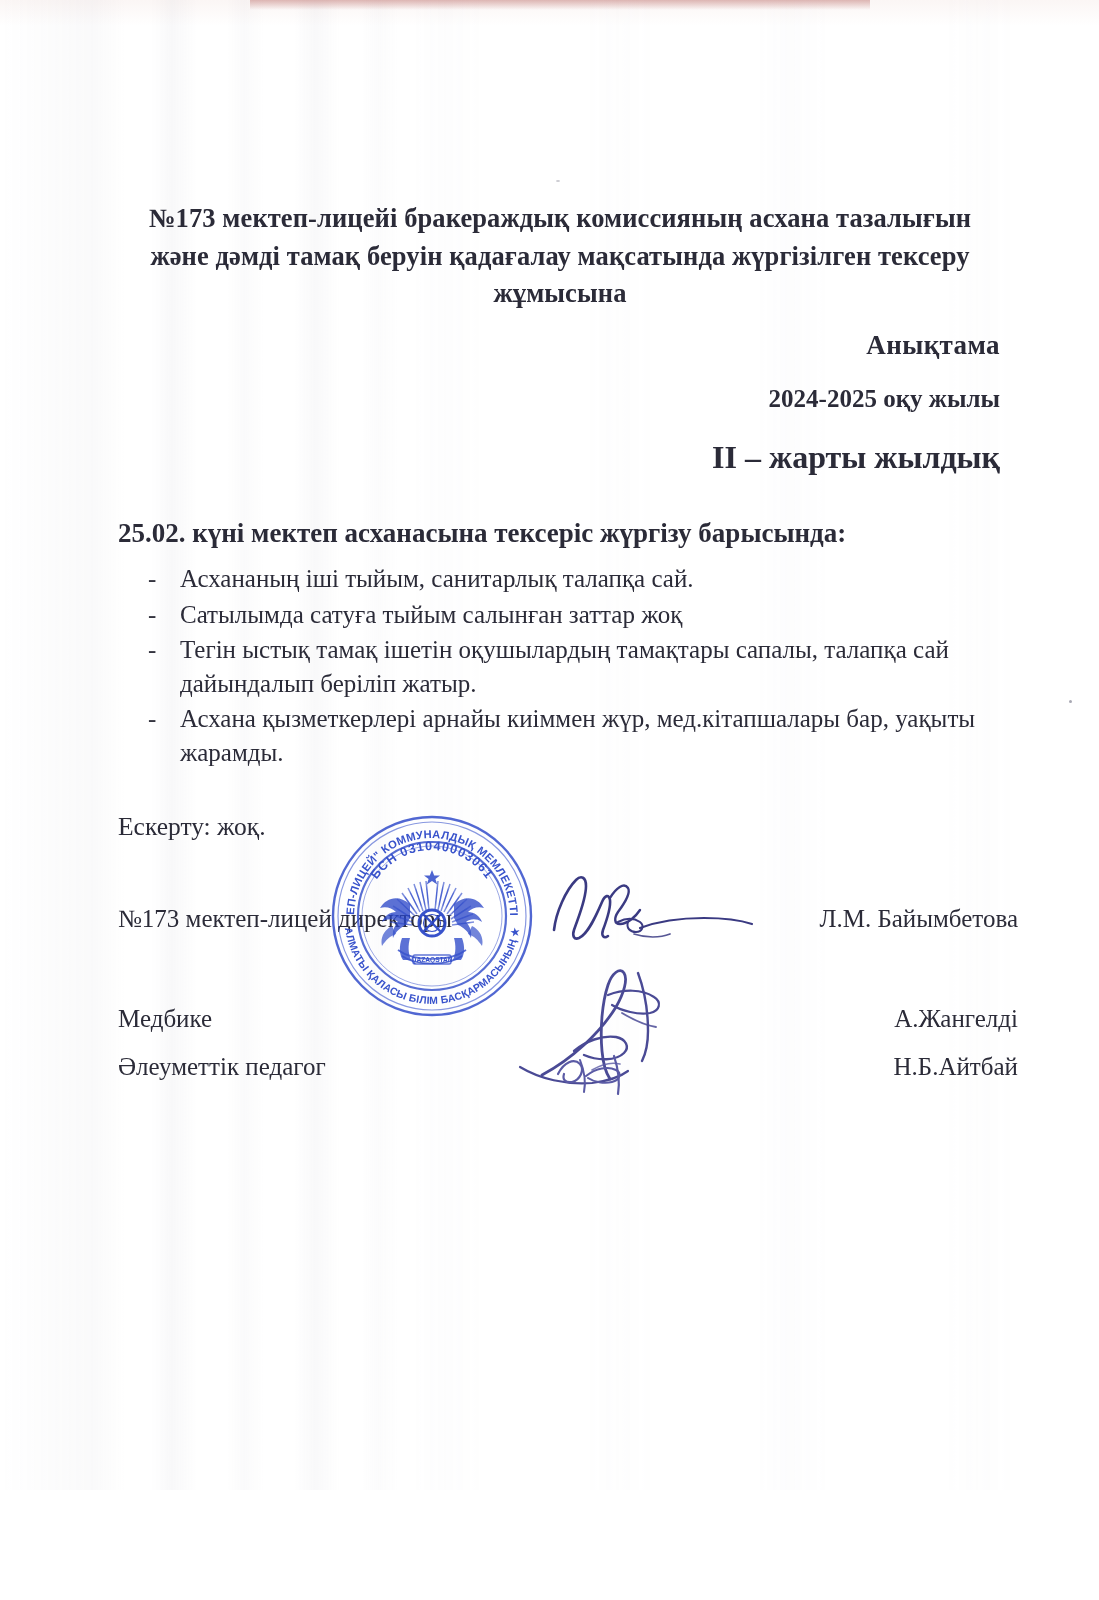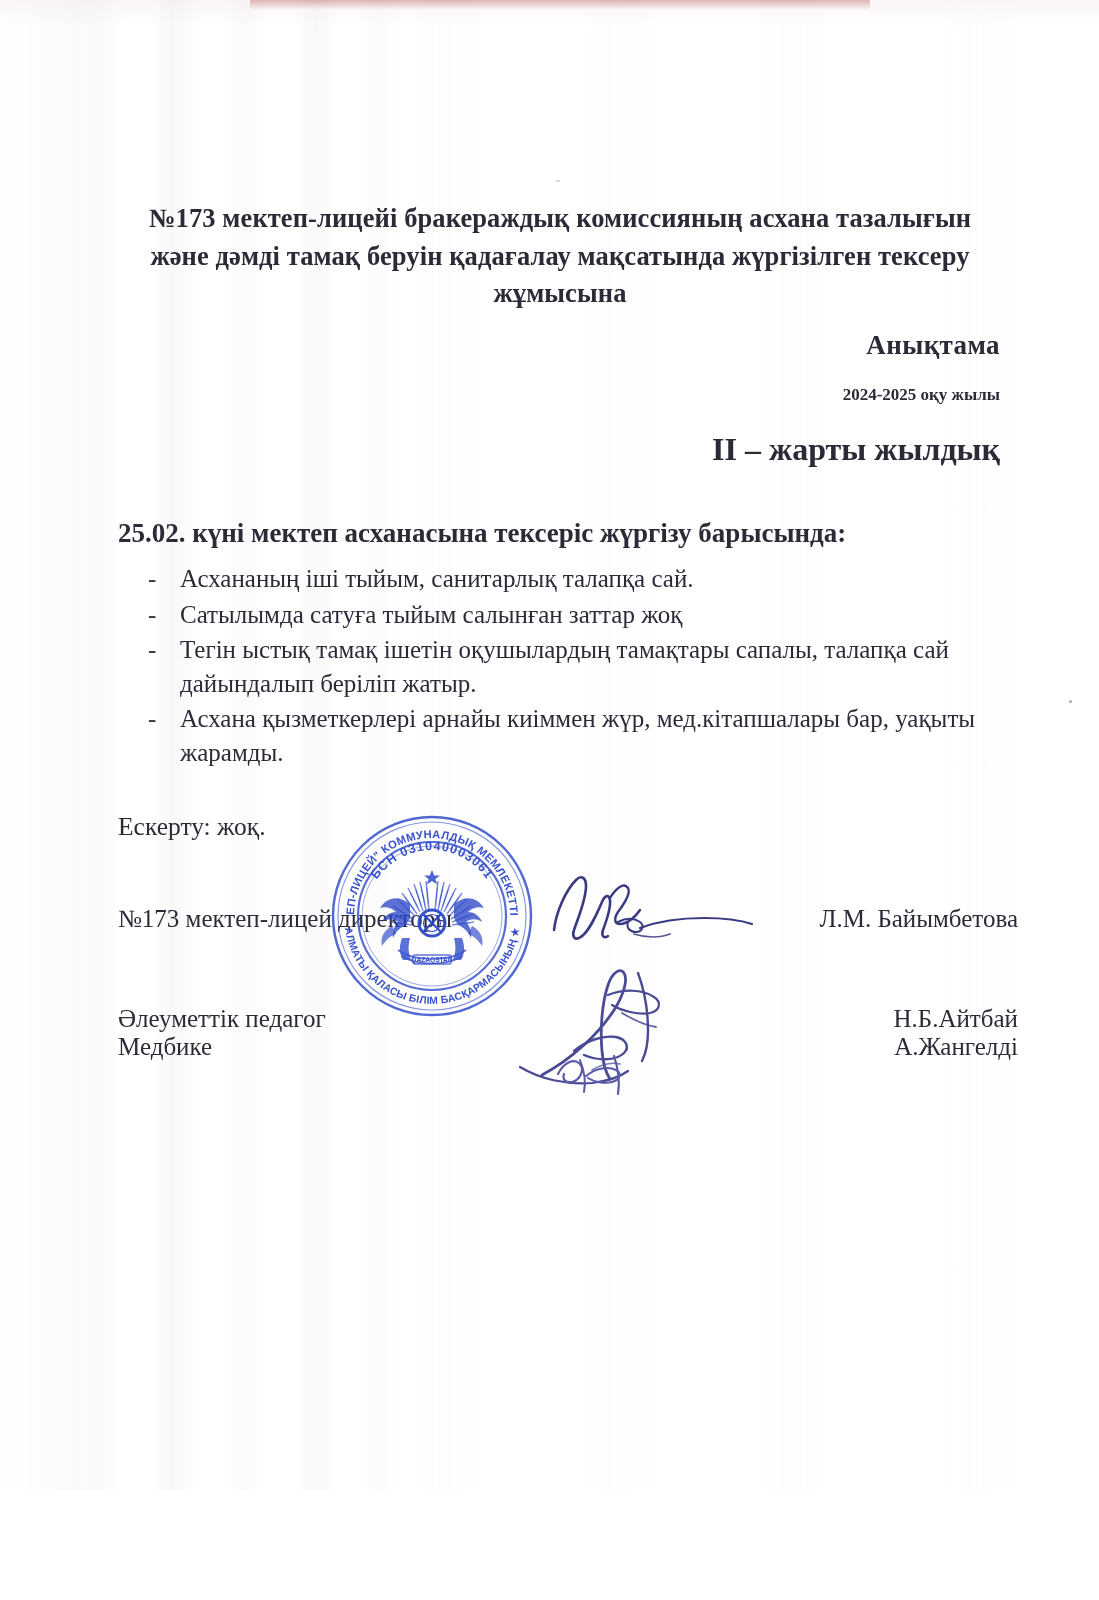--- a/index.html
+++ b/index.html
@@ -100,21 +100,21 @@
     text-align: right;
   }
   .doc-title {
     font-weight: bold;
     font-size: 27px;
     letter-spacing: .4px;
   }
   .doc-year {
     margin-top: 24px;
     font-weight: bold;
-    font-size: 17px;
+    font-size: 25px;
   }
   .doc-term {
     margin-top: 26px;
     font-weight: bold;
     font-size: 32px;
   }
 
   .lead-line {
     position: absolute;
     left: 118px;
@@ -248,27 +248,27 @@
     <div class="note-line">
       <span class="note-label">Ескерту:</span>
       <span>жоқ.</span>
     </div>
 
     <div class="sig-block">
       <div class="sig-row r1">
         <span class="sig-role">№173 мектеп-лицей директоры</span>
         <span class="sig-name">Л.М. Байымбетова</span>
       </div>
+      <div class="sig-row r2">
+        <span class="sig-role">Медбике</span>
+        <span class="sig-name">А.Жангелді</span>
+      </div>
       <div class="sig-row r3">
         <span class="sig-role">Әлеуметтік педагог</span>
         <span class="sig-name">Н.Б.Айтбай</span>
-      </div>
-      <div class="sig-row r2">
-        <span class="sig-role">Медбике</span>
-        <span class="sig-name">А.Жангелді</span>
       </div>
     </div>
 
   </div>
 
   <div class="stamp">
     <svg width="208" height="208" viewBox="0 0 208 208" xmlns="http://www.w3.org/2000/svg">
       <defs>
         <path id="arcTop" d="M 26,104 A 78,78 0 0 1 182,104"></path>
         <path id="arcBottom" d="M 16,104 A 88,88 0 0 0 192,104"></path>

